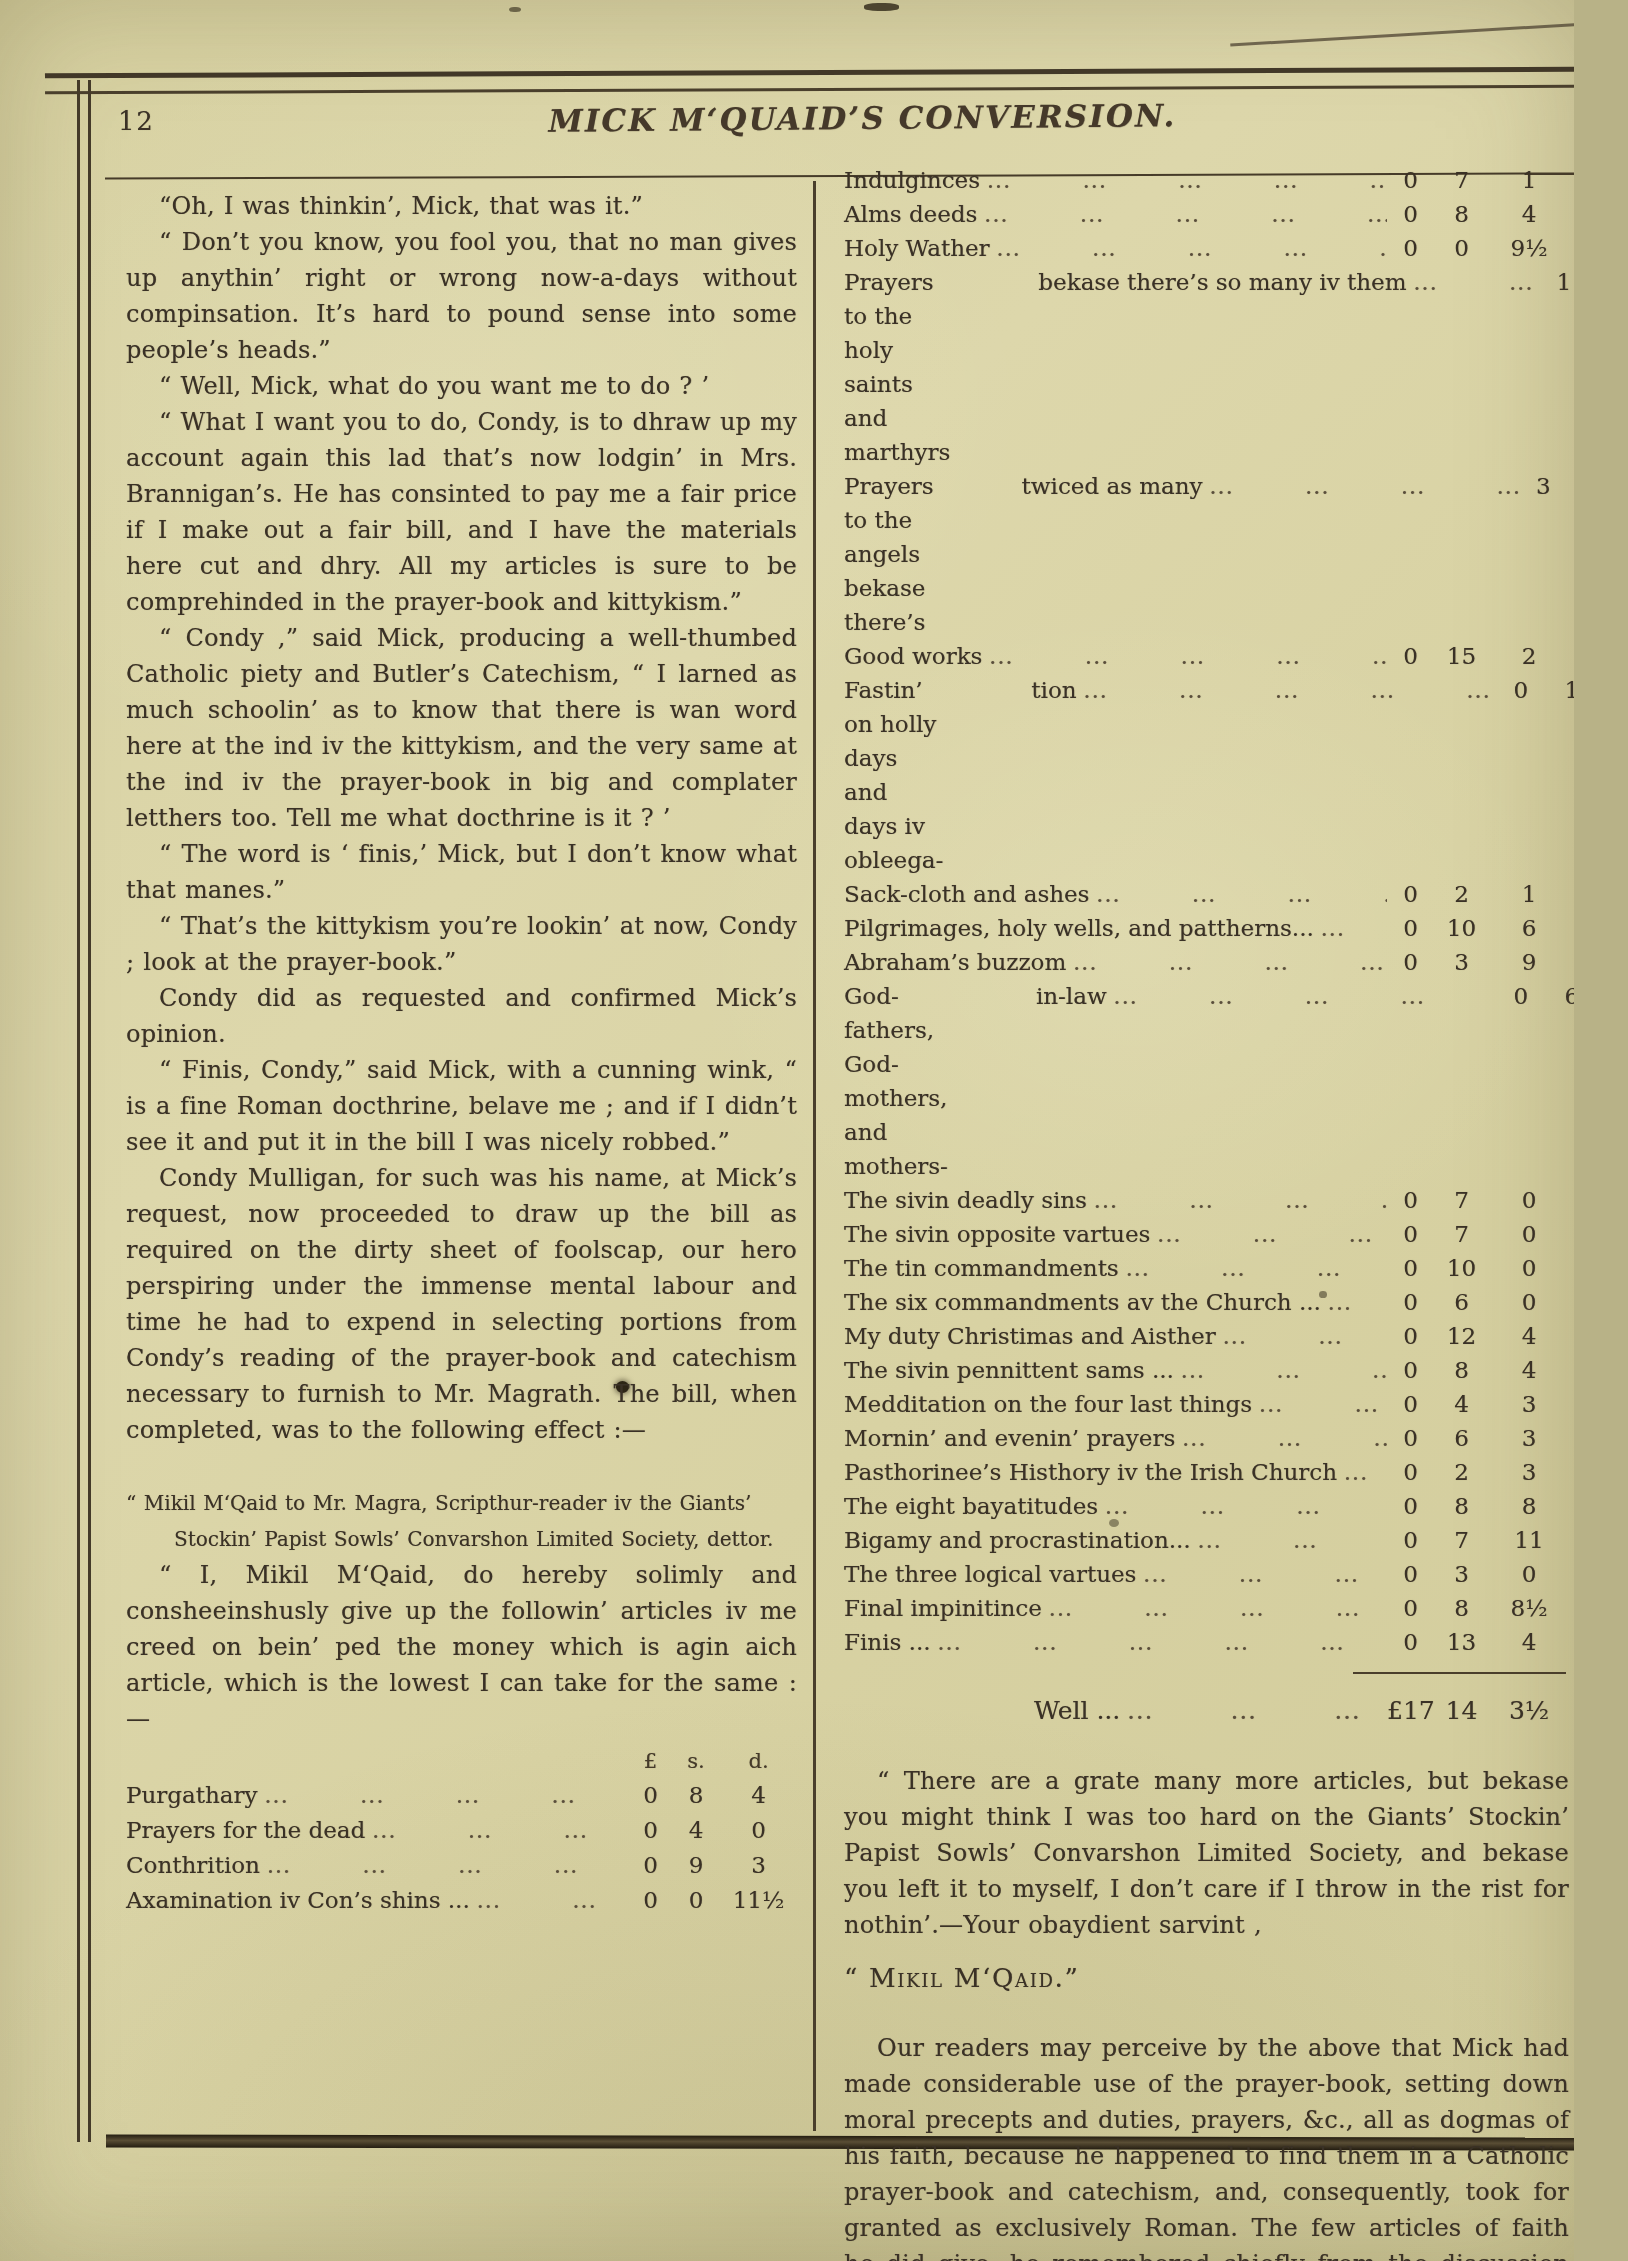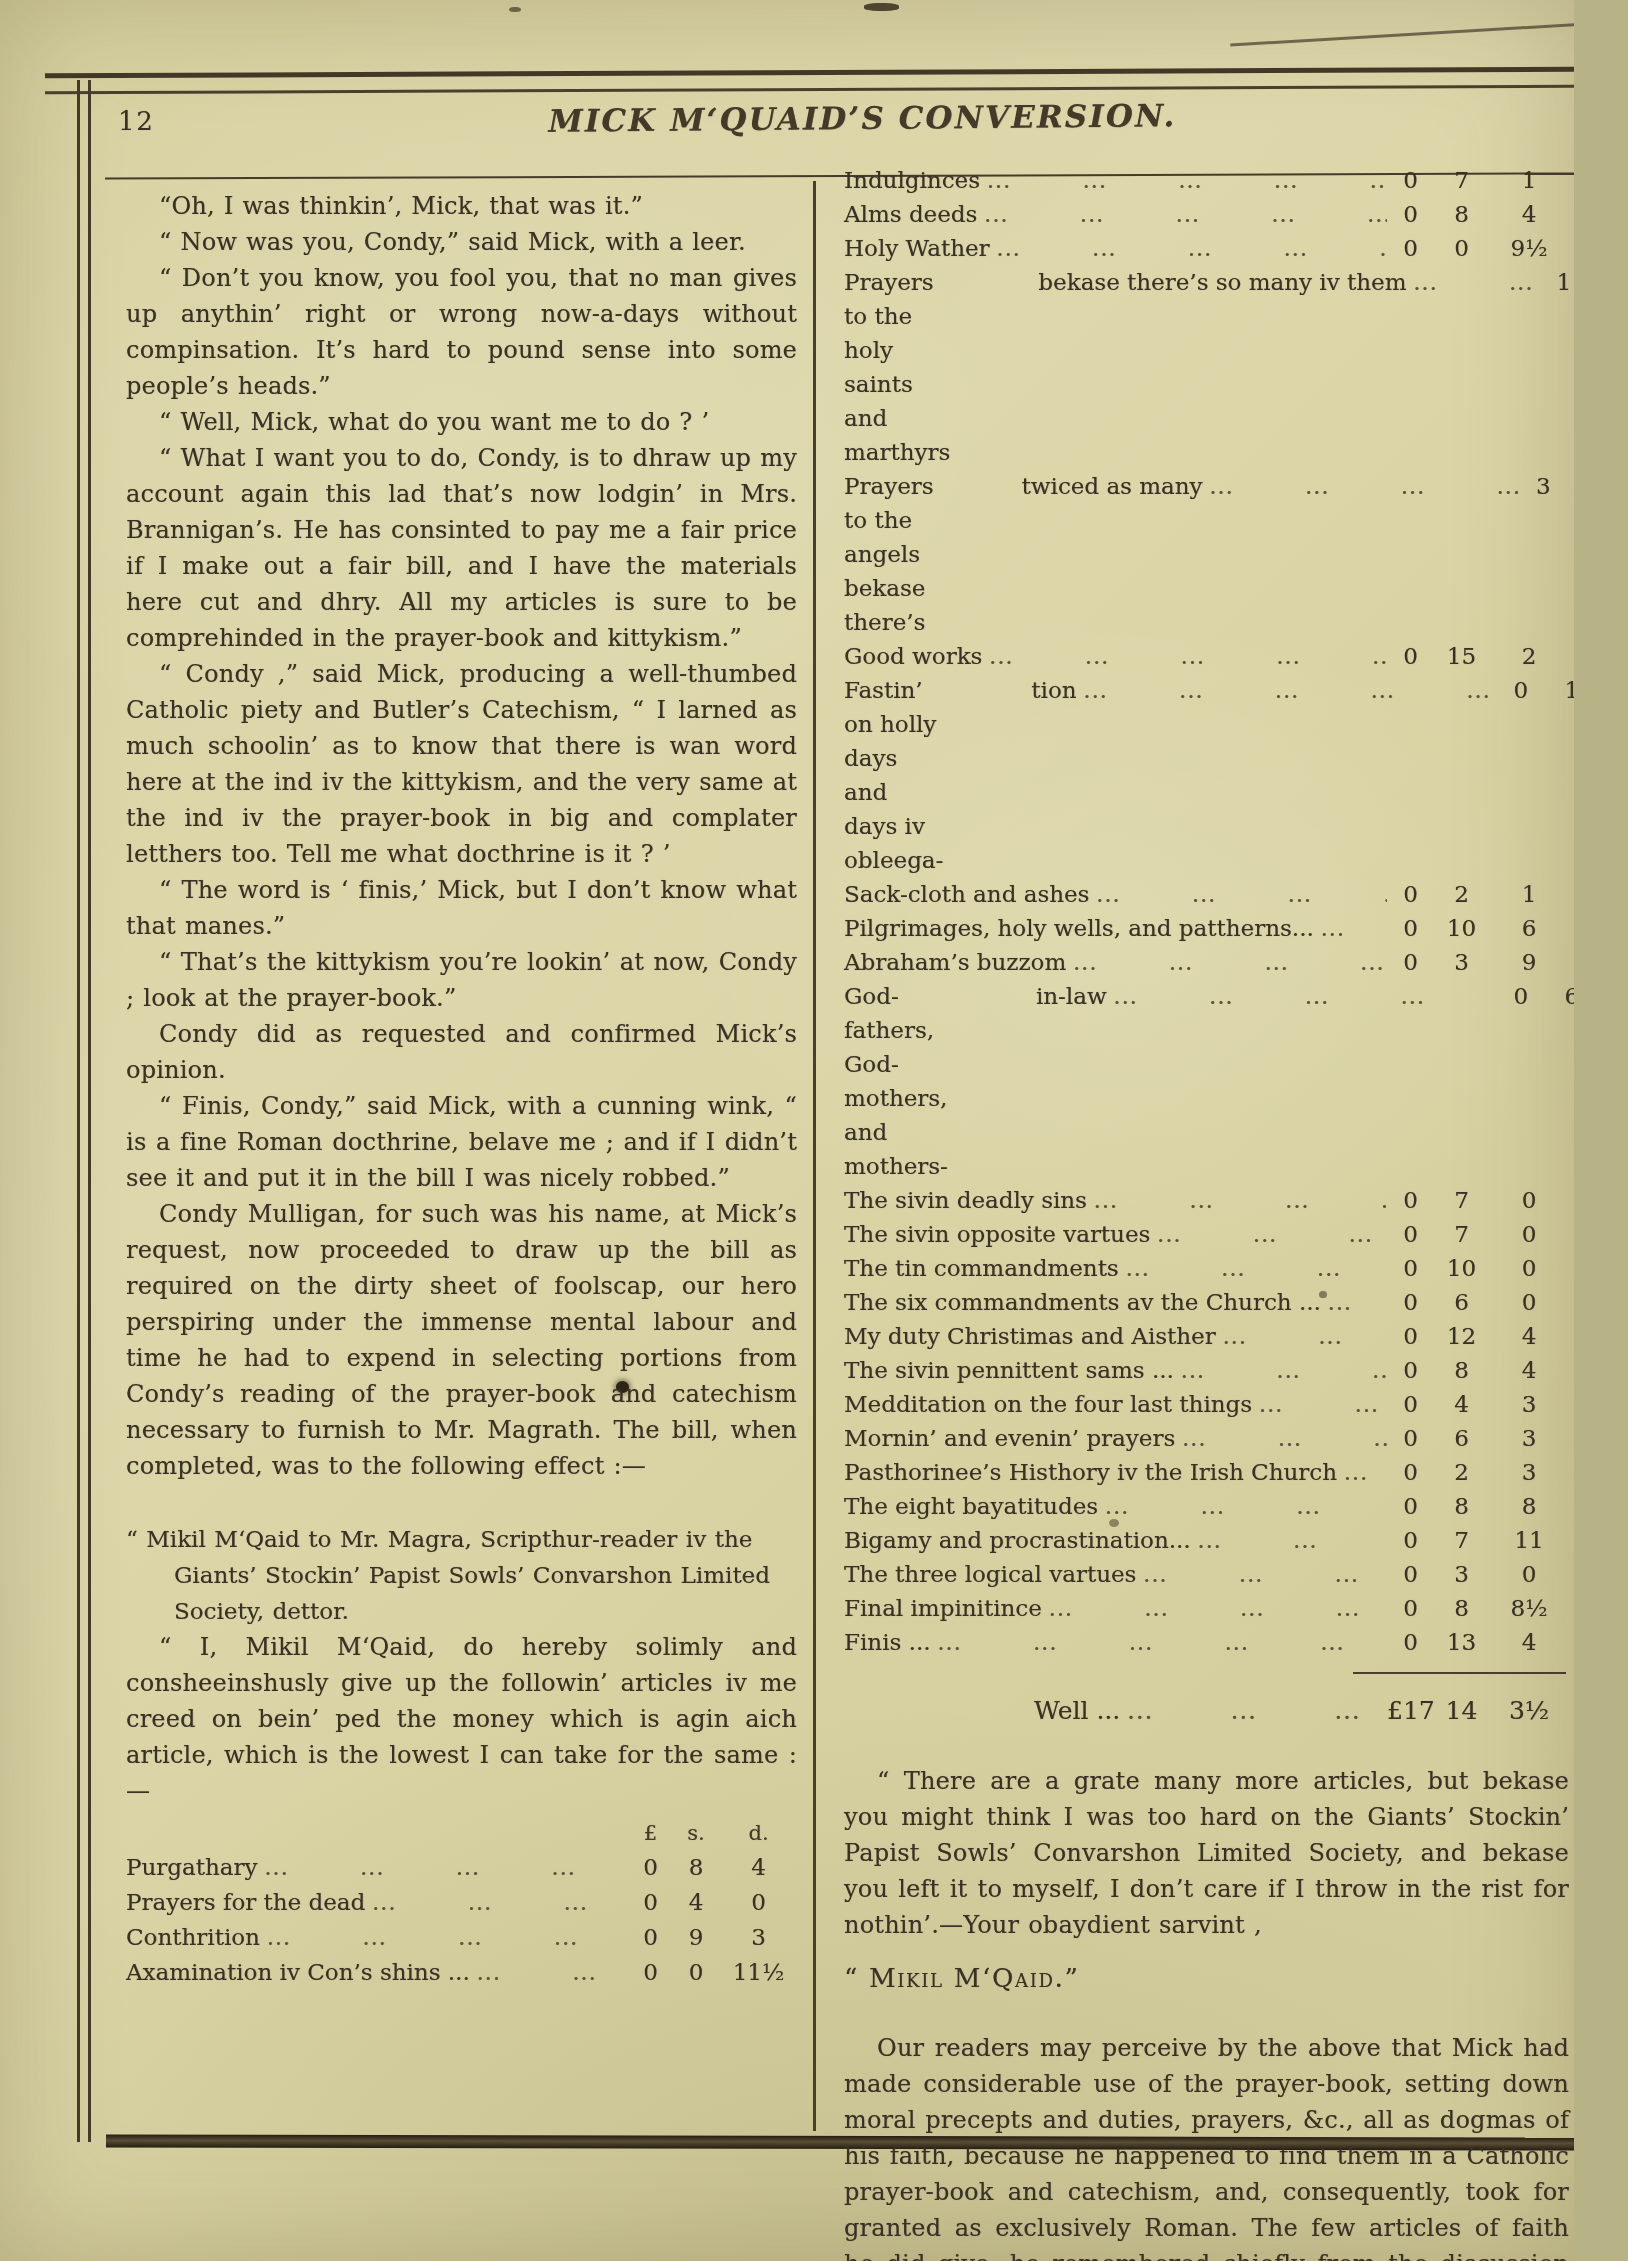--- a/index.html
+++ b/index.html
@@ -41,21 +41,21 @@
   .pageno{position:absolute;left:118px;top:106px;font-size:26px;letter-spacing:1.7px;}
   .head-title{position:absolute;left:50%;top:100px;transform:translateX(-38%) rotate(-.5deg);
     font-style:italic;font-weight:bold;font-size:31px;letter-spacing:2.1px;color:#45392a;white-space:nowrap;}
 
   
   .col-left{position:absolute;left:126px;top:188px;width:671px;}
   .col-right{position:absolute;left:844px;top:163px;width:725px;}
 
   .para{font-size:24px;line-height:36px;text-align:justify;text-indent:33px;margin:0;
     word-spacing:1.2px;letter-spacing:0.2px;}
-  .hang{font-size:23px;line-height:36px;margin:37px 0 0;padding-left:48px;text-indent:-48px;
+  .hang{font-size:20px;line-height:36px;margin:37px 0 0;padding-left:48px;text-indent:-48px;
     word-spacing:1.2px;}
 
   
   .brow{display:flex;align-items:baseline;font-size:23px;line-height:34px;}
   .brow .lbl{flex:0 0 auto;max-width:100%;}
   .brow .l1{font-size:23px;line-height:34px;}
   .brow .cont{display:flex;align-items:baseline;}
   .brow .cont .lbl{padding-left:88px;}
   .lead{flex:1 1 0;min-width:0;overflow:hidden;white-space:nowrap;color:#5a4e3b;
     padding:0 6.7px;letter-spacing:0.8px;}
@@ -95,21 +95,20 @@
   <div class="speck s2"></div>
   <div class="speck s3"></div>
   <div class="speck s4"></div>
   <div class="speck s5"></div>
 
   <div class="pageno">12</div>
   <div class="head-title">MICK M‘QUAID’S CONVERSION.</div>
 
   <div class="col-left">
     <p class="para">“Oh, I was thinkin’, Mick, that was it.”</p>
-    <p class="para">“ Now was you, Condy,” said Mick, with a leer.</p>
     <p class="para">“ Don’t you know, you fool you, that no man gives up anythin’ right or wrong now-a-days without compinsation.  It’s hard to pound sense into some people’s heads.”</p>
     <p class="para">“ Well, Mick, what do you want me to do ? ’</p>
     <p class="para">“ What I want you to do, Condy, is to dhraw up my account again this lad that’s now lodgin’ in Mrs. Brannigan’s.  He has consinted to pay me a fair price if I make out a fair bill, and I have the materials here cut and dhry.  All my articles is sure to be comprehinded in the prayer-book and kittykism.”</p>
     <p class="para">“ Condy ,” said Mick, producing a well-thumbed Catholic piety and Butler’s Catechism, “ I larned as much schoolin’ as to know that there is wan word here at the ind iv the kittykism, and the very same at the ind iv the prayer-book in big and complater letthers too.  Tell me what docthrine is it ? ’</p>
     <p class="para">“ The word is ‘ finis,’ Mick, but I don’t know what that manes.”</p>
     <p class="para">“ That’s the kittykism you’re lookin’ at now, Condy ; look at the prayer-book.”</p>
     <p class="para">Condy did as requested and confirmed Mick’s opinion.</p>
     <p class="para">“ Finis, Condy,” said Mick, with a cunning wink, “ is a fine Roman docthrine, belave me ; and if I didn’t see it and put it in the bill I was nicely robbed.”</p>
     <p class="para">Condy Mulligan, for such was his name, at Mick’s request, now proceeded to draw up the bill as required on the dirty sheet of foolscap, our hero perspiring under the immense mental labour and time he had to expend in selecting portions from Condy’s reading of the prayer-book and catechism necessary to furnish to Mr. Magrath.  The bill, when completed, was to the following effect :—</p>
 

